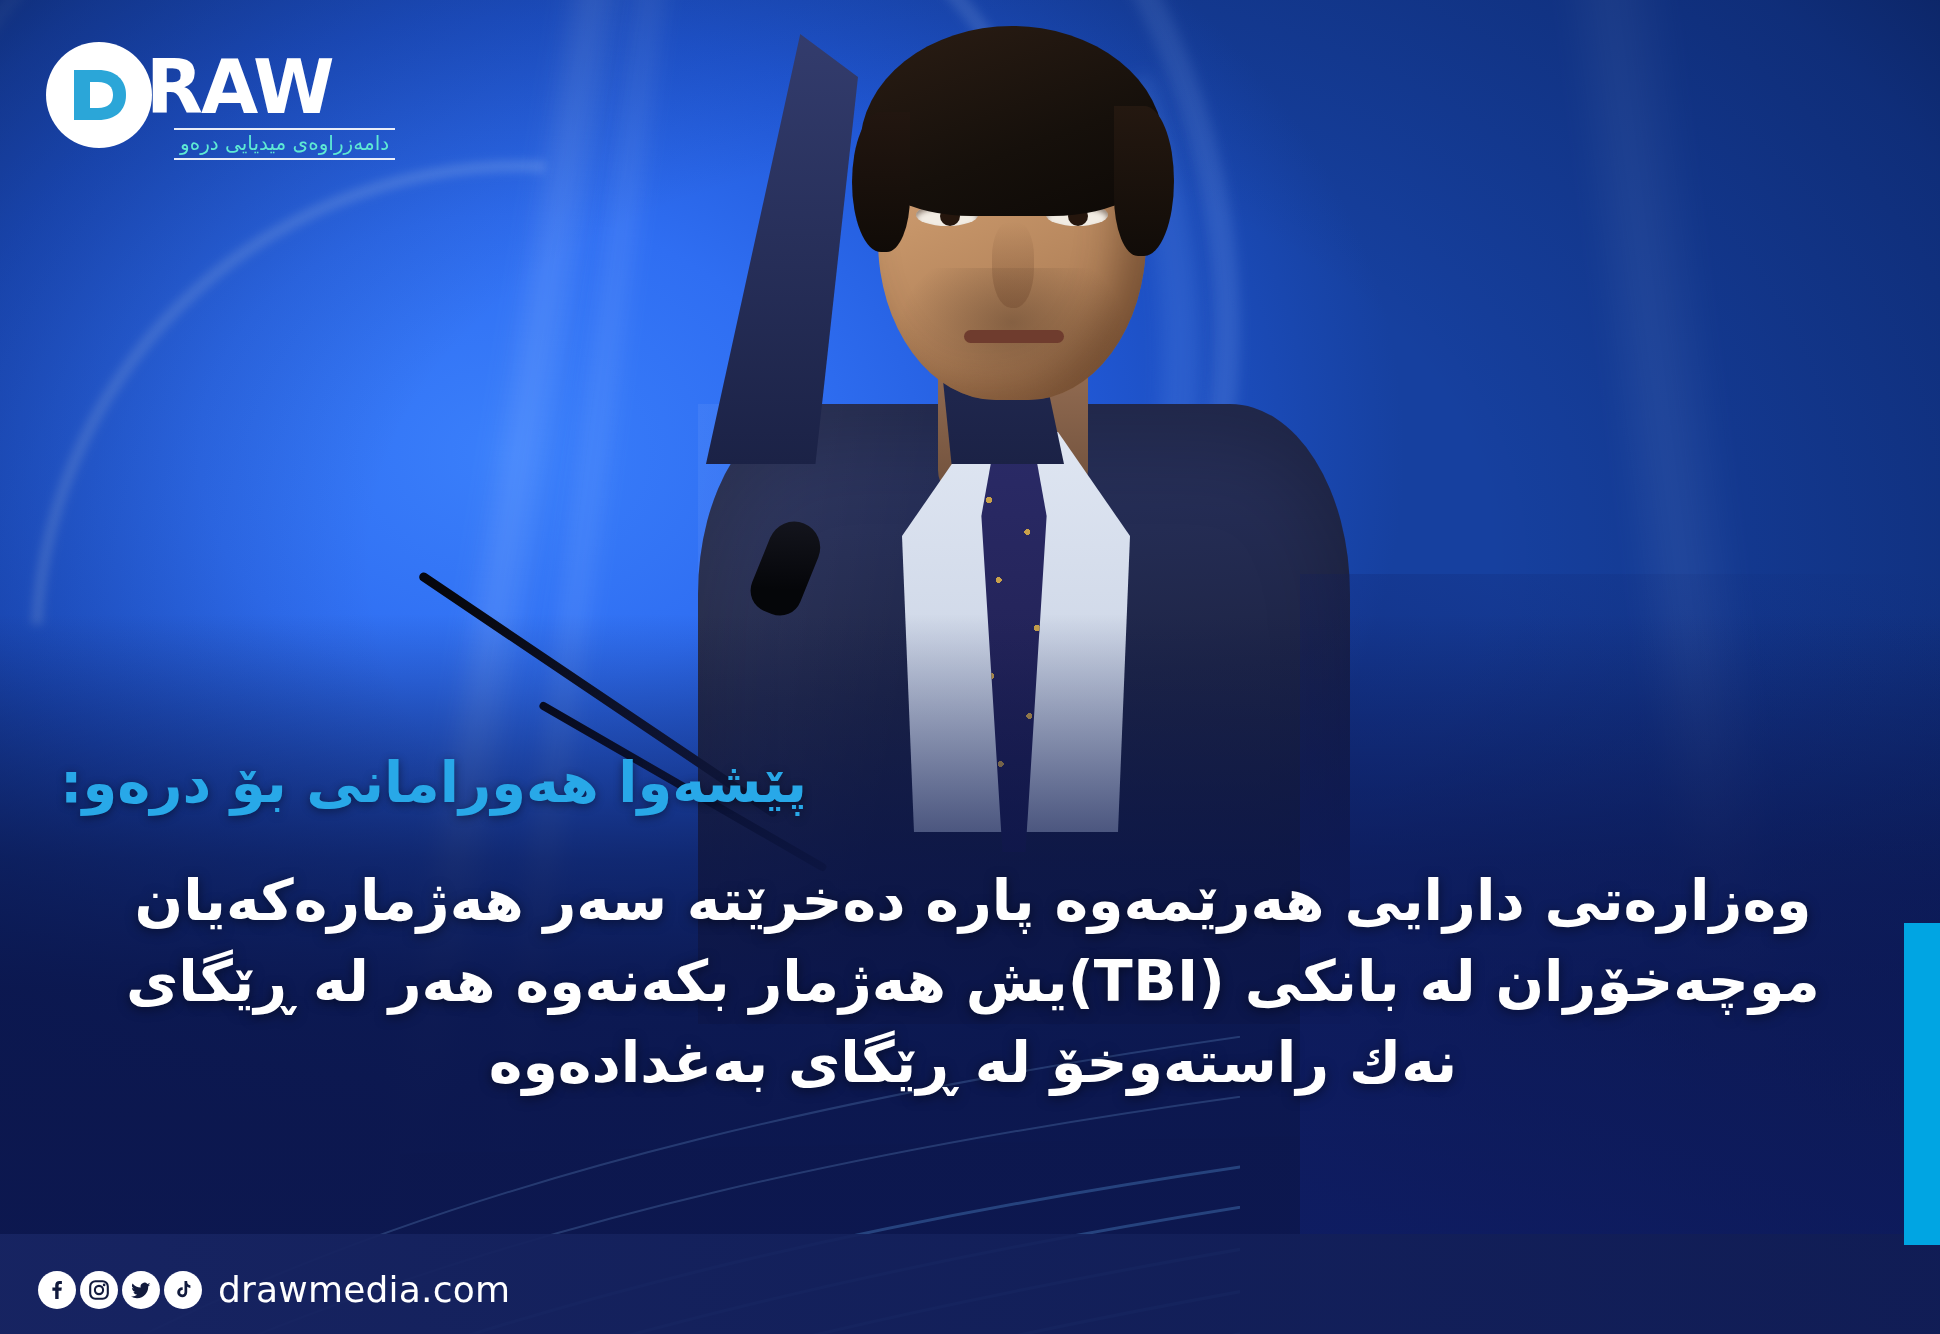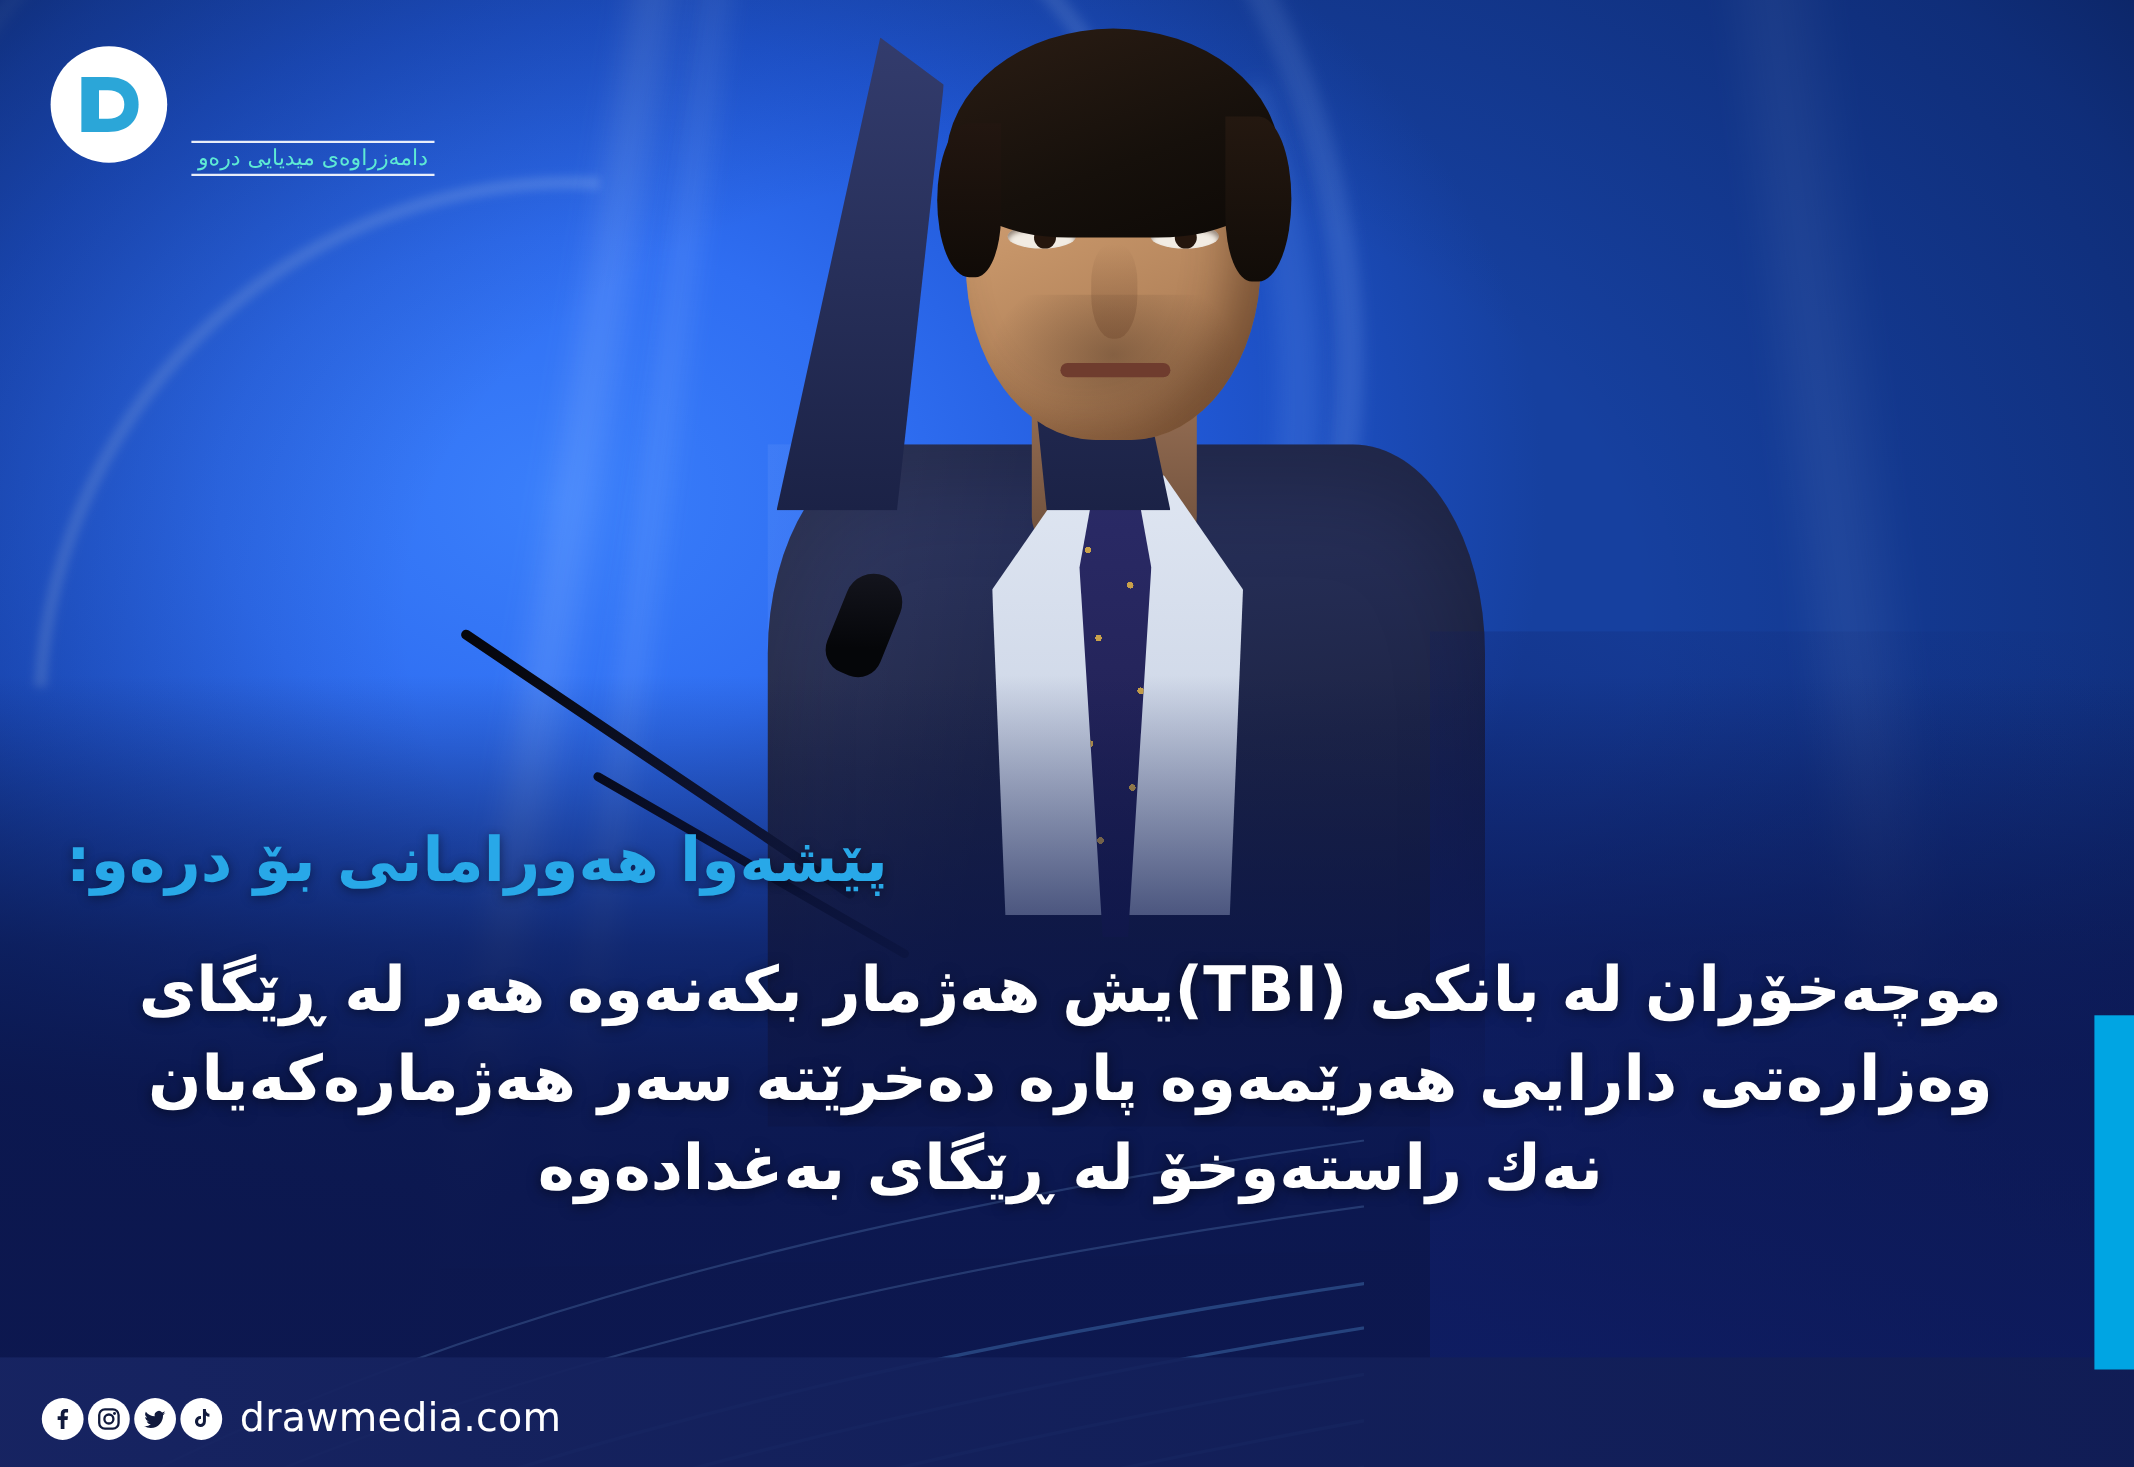--- a/index.html
+++ b/index.html
@@ -426,28 +426,29 @@
 
   <div class="logo">
     <div class="logo-mark">
       <div class="logo-d">
         <svg width="62" height="62" viewBox="0 0 62 62">
           <path d="M6 6 H30 C48 6 58 16 58 31 C58 46 48 56 30 56 H6 Z" fill="#2BA6D8"></path>
           <path d="M22 18 H30 C40 18 45 23 45 31 C45 39 40 44 30 44 H22 Z" fill="#ffffff"></path>
         </svg>
       </div>
     </div>
+    <div class="logo-word">RAW</div>
     <div class="logo-sub">دامەزراوەی میدیایی درەو</div>
   </div>
 
   <div class="headline">پێشەوا هەورامانی بۆ درەو:</div>
 
   <div class="body-text">
+    <span class="body-line">وەزارەتی دارایی هەرێمەوە پارە دەخرێتە سەر هەژمارەکەیان</span>
     <span class="body-line">موچەخۆران لە بانکی (TBI)یش هەژمار بکەنەوە هەر لە ڕێگای</span>
-    <span class="body-line">وەزارەتی دارایی هەرێمەوە پارە دەخرێتە سەر هەژمارەکەیان</span>
     <span class="body-line">نەك راستەوخۆ لە ڕێگای بەغدادەوە</span>
   </div>
 
   <div class="accent-bar"></div>
 
   <div class="social">
     <div class="sicon">
       <svg width="24" height="24" viewBox="0 0 24 24">
           <path fill="#111a3d" d="M13.6 21v-8.2h2.8l.4-3.2h-3.2V7.5c0-.9.3-1.5 1.6-1.5h1.7V3.1C16.6 3.1 15.6 3 14.4 3c-2.5 0-4.2 1.5-4.2 4.3v2.3H7.4v3.2h2.8V21z"></path>
         </svg>

